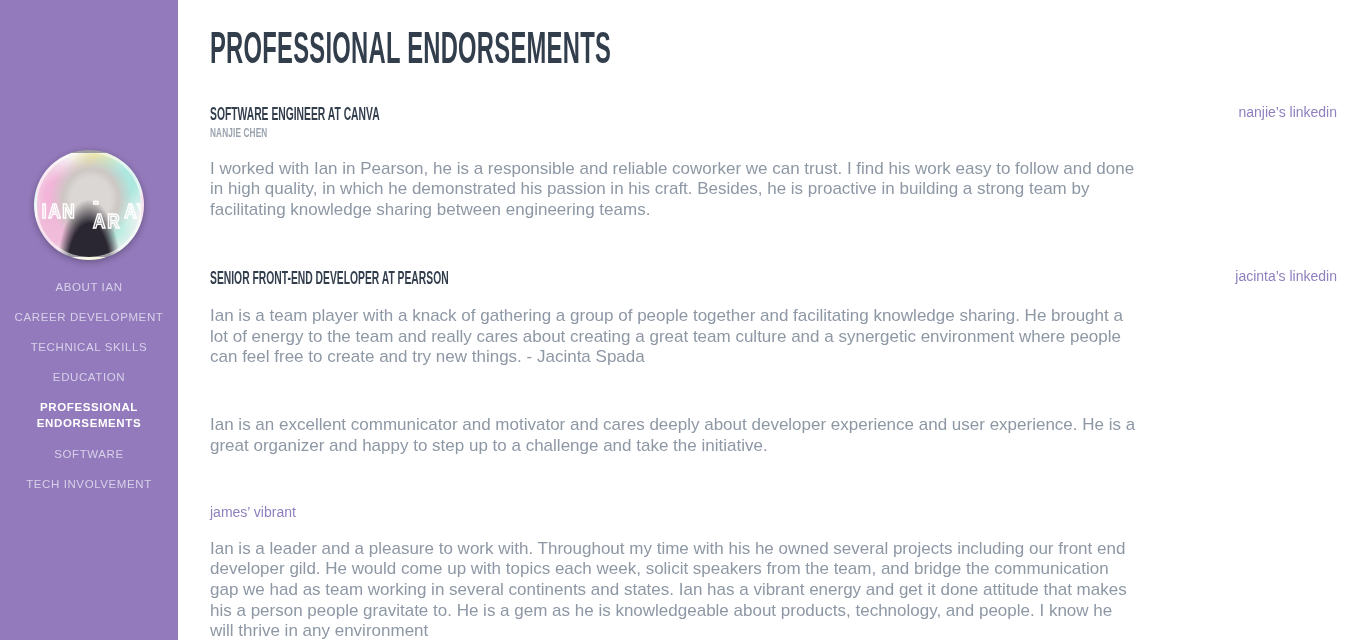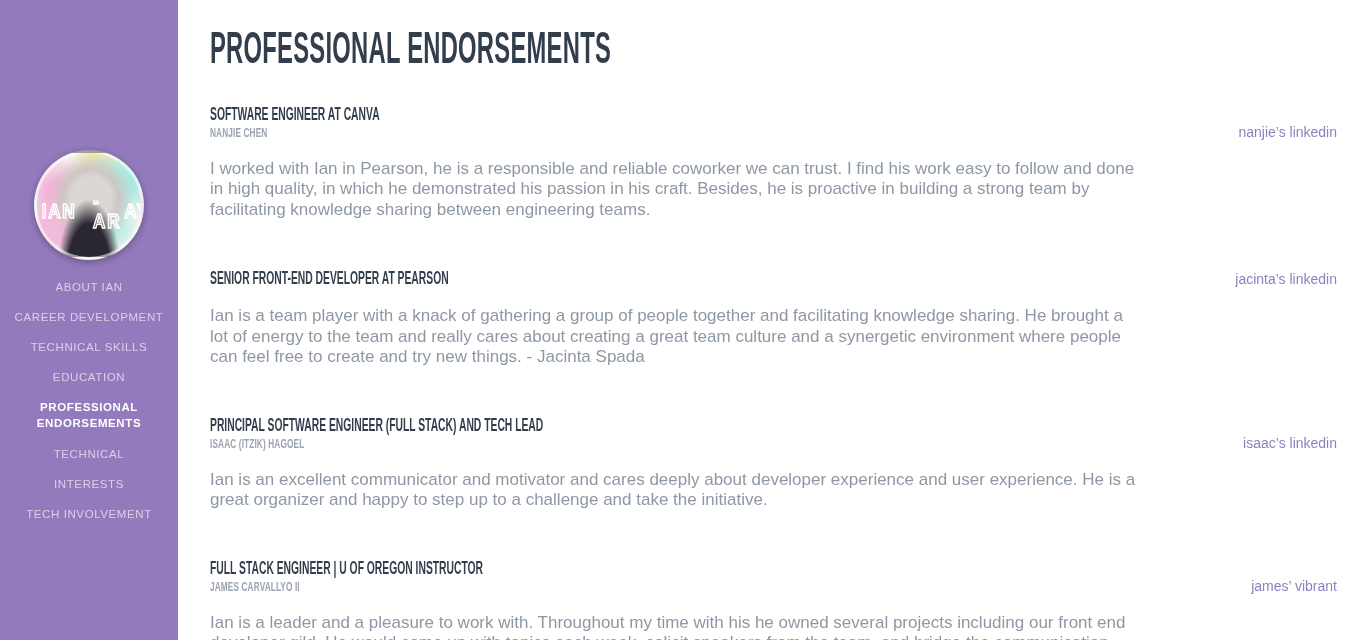--- a/index.html
+++ b/index.html
@@ -100,21 +100,21 @@
     font-weight: 700;
     color: #333E4D;
     line-height: 1.0;
     margin-bottom: 34px;
   }
   .page-title .cond { transform: scaleX(0.54); letter-spacing: 0.5px; }
 
   .entry { margin-bottom: 47px; }
   .entry-header {
     display: flex;
-    align-items: flex-end;
+    align-items: flex-start;
     justify-content: space-between;
   }
   .entry-role {
     font-size: 17.5px;
     font-weight: 700;
     color: #333E4D;
     line-height: 1.15;
   }
   .entry-role .cond { transform: scaleX(0.59); }
   .entry-name {
@@ -151,22 +151,21 @@
       <span class="l2">-AR</span>
       <span class="l3">AYA</span>
     </div>
   </div>
   <div class="nav">
     <div class="nav-item">ABOUT IAN</div>
     <div class="nav-item">CAREER DEVELOPMENT</div>
     <div class="nav-item">TECHNICAL SKILLS</div>
     <div class="nav-item">EDUCATION</div>
     <div class="nav-item active">PROFESSIONAL ENDORSEMENTS</div>
-    <div class="nav-item">TECHNICAL</div>
-    <div class="nav-item">INTERESTS</div>
+    <div class="nav-item">SOFTWARE</div>
     <div class="nav-item">TECH INVOLVEMENT</div>
   </div>
 </div>
 
 <div class="main">
   <h1 class="page-title"><span class="cond">PROFESSIONAL ENDORSEMENTS</span></h1>
 
   <div class="entry">
     <div class="entry-header">
       <div>
@@ -182,33 +181,22 @@
     <div class="entry-header">
       <div>
         <div class="entry-role"><span class="cond">SENIOR FRONT-END DEVELOPER AT PEARSON</span></div>
       </div>
       <a class="entry-link">jacinta’s linkedin</a>
     </div>
     <p class="entry-quote">Ian is a team player with a knack of gathering a group of people together and facilitating knowledge sharing. He brought a lot of energy to the team and really cares about creating a great team culture and a synergetic environment where people can feel free to create and try new things. - Jacinta Spada</p>
   </div>
 
   <div class="entry">
+    <p class="entry-quote">Ian is an excellent communicator and motivator and cares deeply about developer experience and user experience. He is a great organizer and happy to step up to a challenge and take the initiative.</p>
+  </div>
+
+  <div class="entry">
     <div class="entry-header">
-      <div>
-        <div class="entry-role"><span class="cond">PRINCIPAL SOFTWARE ENGINEER (FULL STACK) AND TECH LEAD</span></div>
-        <div class="entry-name"><span class="cond">ISAAC (ITZIK) HAGOEL</span></div>
-      </div>
-      <a class="entry-link">isaac’s linkedin</a>
-    </div>
-    <p class="entry-quote">Ian is an excellent communicator and motivator and cares deeply about developer experience and user experience. He is a great organizer and happy to step up to a challenge and take the initiative.</p>
-  </div>
-
-  <div class="entry">
-    <div class="entry-header">
-      <div>
-        <div class="entry-role"><span class="cond">FULL STACK ENGINEER | U OF OREGON INSTRUCTOR</span></div>
-        <div class="entry-name"><span class="cond">JAMES CARVALLYO II</span></div>
-      </div>
       <a class="entry-link">james’ vibrant</a>
     </div>
     <p class="entry-quote">Ian is a leader and a pleasure to work with. Throughout my time with his he owned several projects including our front end developer gild. He would come up with topics each week, solicit speakers from the team, and bridge the communication gap we had as team working in several continents and states. Ian has a vibrant energy and get it done attitude that makes his a person people gravitate to. He is a gem as he is knowledgeable about products, technology, and people. I know he will thrive in any environment</p>
   </div>
 </div>
 
 </body></html>

